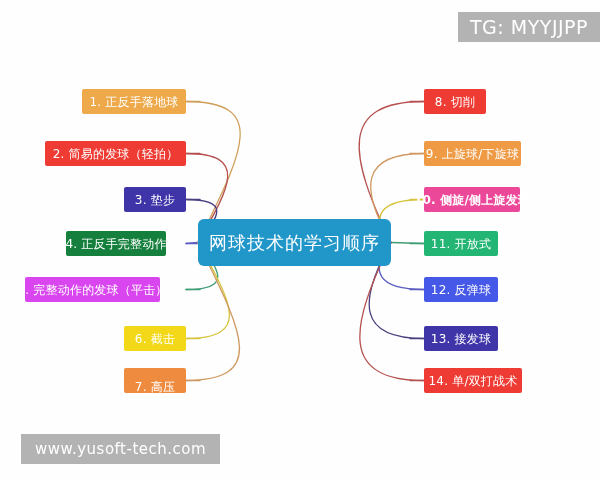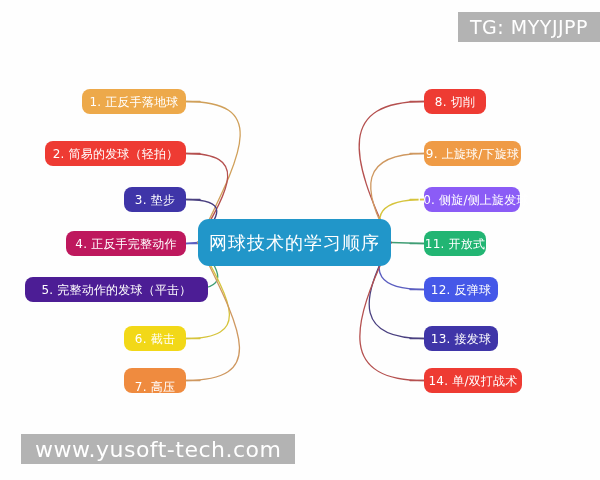--- a/index.html
+++ b/index.html
@@ -40,29 +40,29 @@
     border-radius: 6px;
     white-space: nowrap;
     letter-spacing: 0.2px;
     line-height: 1;
     text-align: center;
   }
   .branch-node {
     height: 25px;
     font-size: 12px;
     padding: 0 9px;
-    border-radius: 8px;
+    border-radius: 2px;
   }
   #central-node {
     left: 198px;
     top: 219px;
     width: 193px;
     height: 47px;
     background: #2196c9;
-    border-radius: 11px;
+    border-radius: 6px;
     font-size: 18px;
     letter-spacing: 1px;
     color: #ffffff;
   }
   .watermark {
     position: absolute;
     background: #b3b3b3;
     color: #ffffff;
     font-family: "DejaVu Sans", "Liberation Sans", sans-serif;
     display: flex;
@@ -75,21 +75,21 @@
     top: 12px;
     height: 30px;
     padding: 0 12px;
     font-size: 19px;
   }
   #watermark-bottom {
     left: 0;
     bottom: 16px;
     height: 30px;
     padding: 0 14px;
-    font-size: 22px;
+    font-size: 15px;
   }
 </style>
 </head>
 <body>
 
 <div id="mindmap-canvas" style="background: rgb(254, 254, 254);">
 
   <svg id="connector-layer" viewBox="0 0 600 480" xmlns="http://www.w3.org/2000/svg">
       <path d="M 186 101.5 C 271.22 101.5, 240.61 155.07999999999998, 198 242.5" fill="none" stroke="#d0a05a" stroke-width="1.3" stroke-linecap="round"></path>
       <line x1="186" y1="101.5" x2="200" y2="101.5" stroke="#d0a05a" stroke-width="1.3" stroke-linecap="round"></line>
@@ -126,44 +126,44 @@
   <div id="left-branch-container">
       <div class="node branch-node" style="left: 82px; top: 89px; width: 104px; background: rgb(237, 169, 74);">
         <span>1. 正反手落地球</span>
       </div>
       <div class="node branch-node" style="left: 45px; top: 141px; width: 141px; background: rgb(238, 59, 51);">
         <span>2. 简易的发球（轻拍）</span>
       </div>
       <div class="node branch-node" style="left: 124px; top: 187px; width: 62px; background: rgb(63, 53, 168);">
         <span>3. 垫步</span>
       </div>
-      <div class="node branch-node" style="left: 66px; top: 231px; width: 120px; background: #be185d;">
+      <div class="node branch-node" style="left: 66px; top: 231px; width: 100px; background: #15803d;">
         <span>4. 正反手完整动作</span>
       </div>
-      <div class="node branch-node" style="left: 25px; top: 277px; width: 183px; background: #4c1d95;">
+      <div class="node branch-node" style="left: 25px; top: 277px; width: 135px; background: #d946ef;">
         <span>5. 完整动作的发球（平击）</span>
       </div>
       <div class="node branch-node" style="left: 124px; top: 326px; width: 62px; background: rgb(242, 216, 24);">
         <span>6. 截击</span>
       </div>
       <div class="node branch-node" style="left: 124px; top: 368px; width: 62px; background: rgb(239, 139, 63); align-items: flex-end;">
         <span>7. 高压</span>
       </div>
     </div>
   <div id="right-branch-container">
       <div class="node branch-node" style="left: 424px; top: 89px; width: 62px; background: rgb(238, 59, 51);">
         <span>8. 切削</span>
       </div>
       <div class="node branch-node" style="left: 424px; top: 141px; width: 97px; background: rgb(239, 155, 70);">
         <span>9. 上旋球/下旋球</span>
       </div>
-      <div class="node branch-node" style="left: 424px; top: 187px; width: 96px; background: #8b5cf6;">
+      <div class="node branch-node" style="left: 424px; top: 187px; width: 96px; background: #ec4899; font-weight: bold;">
         <span>10. 侧旋/侧上旋发球</span>
       </div>
-      <div class="node branch-node" style="left: 424px; top: 231px; width: 62px; background: rgb(34, 181, 115);">
+      <div class="node branch-node" style="left: 424px; top: 231px; width: 74px; background: rgb(34, 181, 115);">
         <span>11. 开放式</span>
       </div>
       <div class="node branch-node" style="left: 424px; top: 277px; width: 74px; background: rgb(69, 88, 232);">
         <span>12. 反弹球</span>
       </div>
       <div class="node branch-node" style="left: 424px; top: 326px; width: 74px; background: rgb(63, 53, 168);">
         <span>13. 接发球</span>
       </div>
       <div class="node branch-node" style="left: 424px; top: 368px; width: 98px; background: rgb(238, 59, 51);">
         <span>14. 单/双打战术</span>

